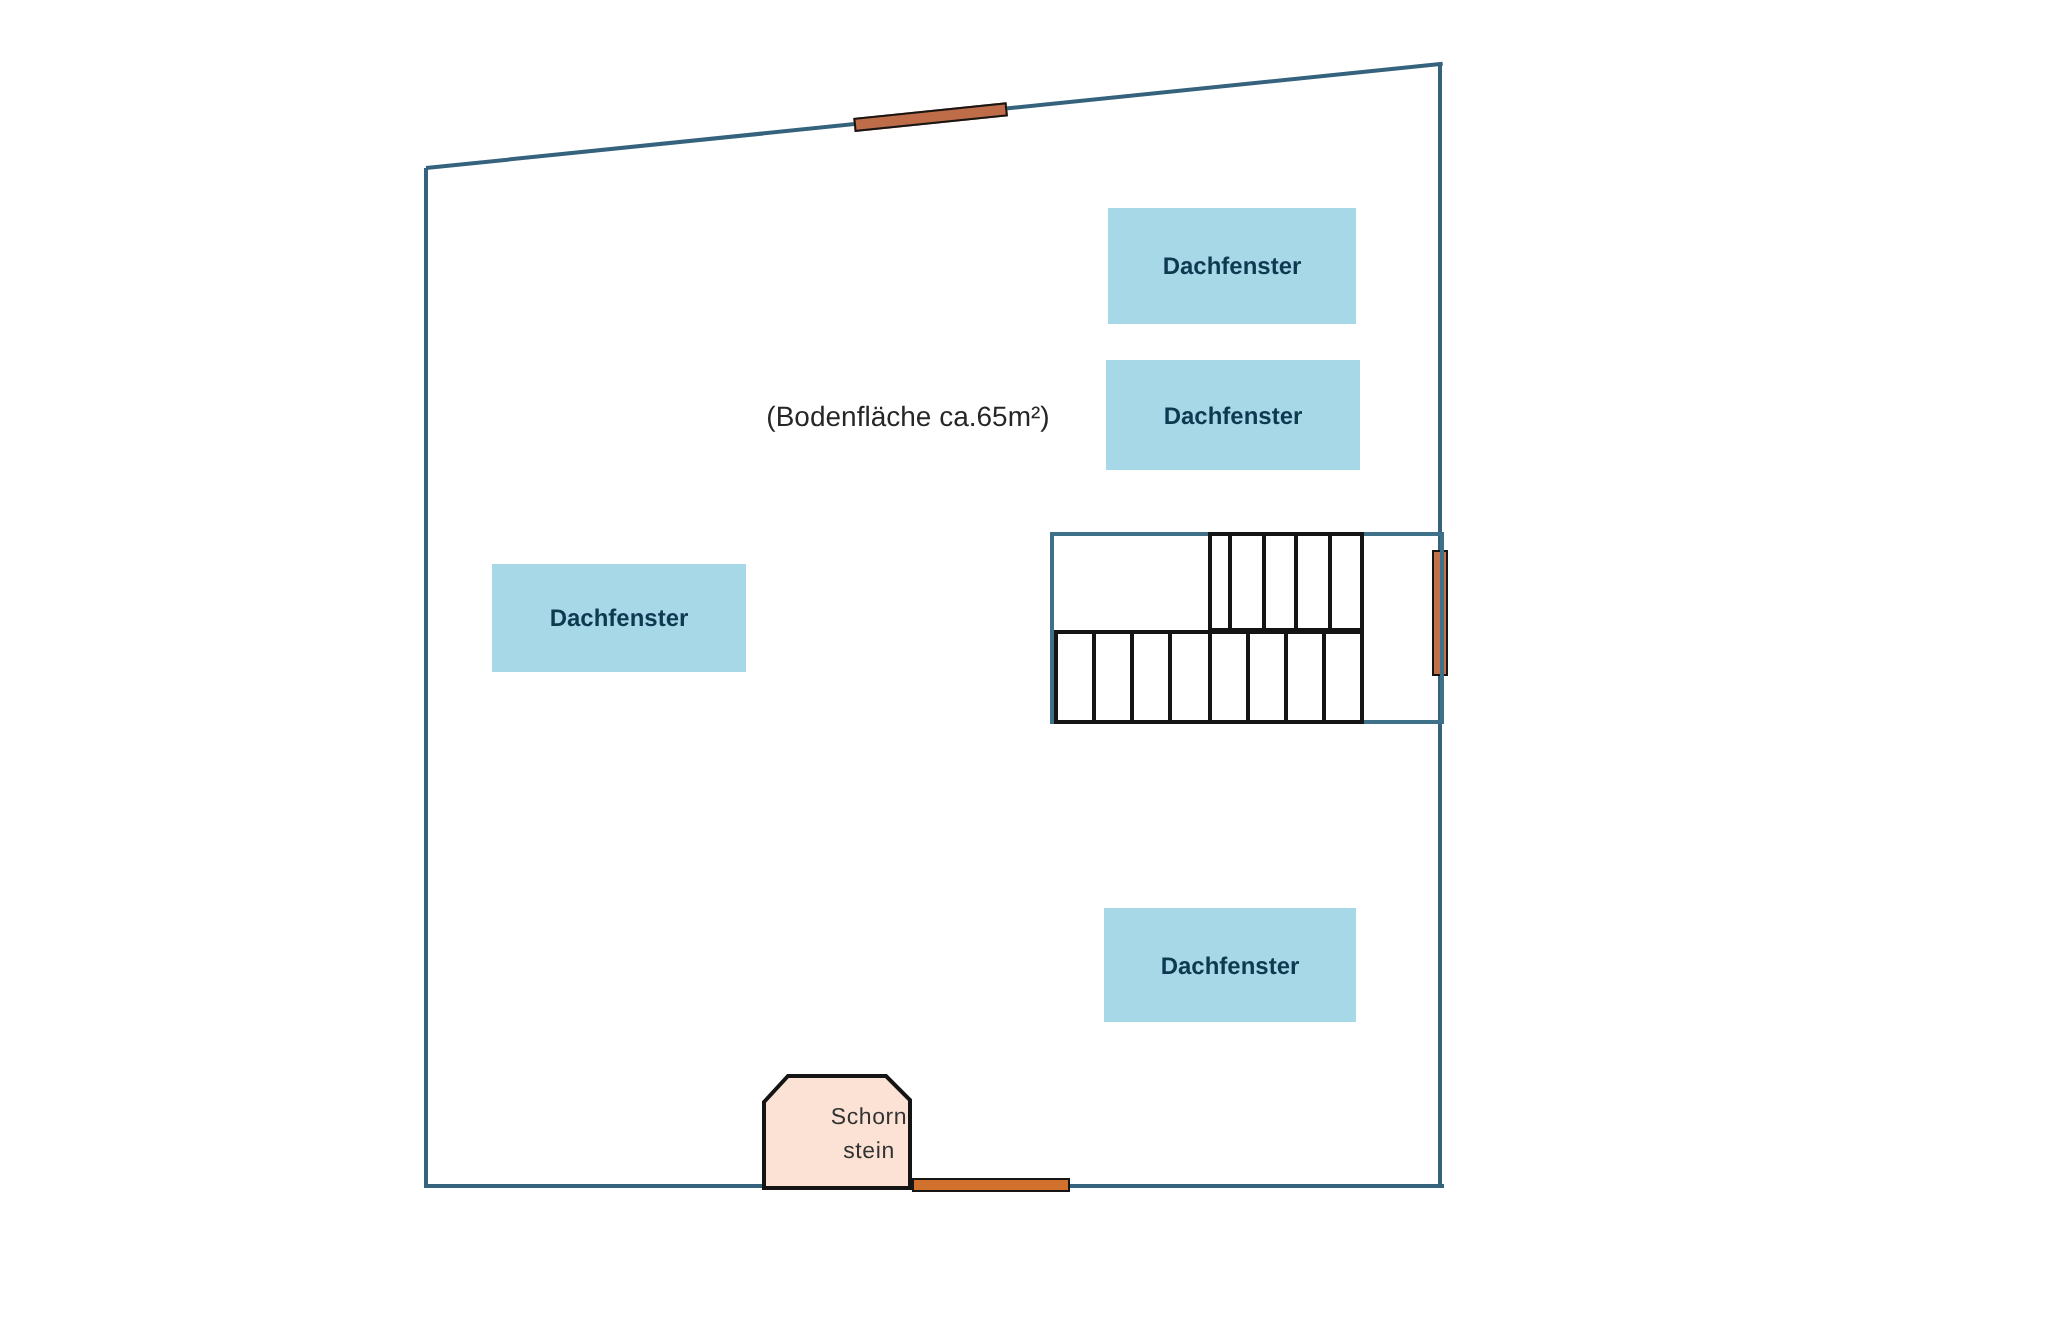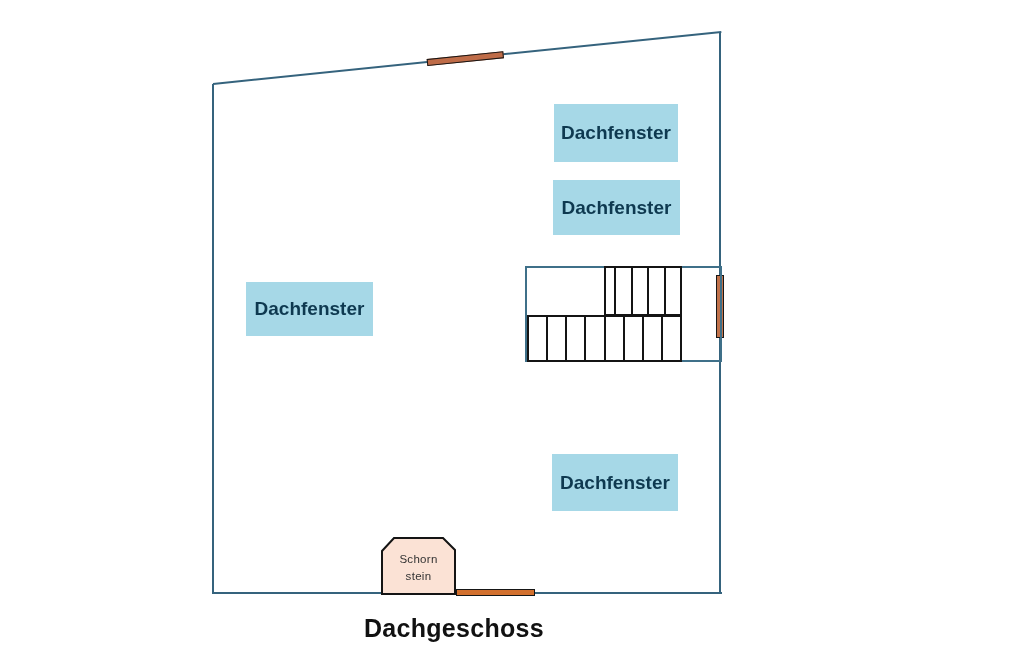--- a/index.html
+++ b/index.html
@@ -21,21 +21,21 @@
             background:var(--door-top,#bf6c48);
             transform:rotate(-5.85deg);transform-origin:0 50%;}
   .door-right{left:716px;top:275px;width:8px;height:63px;
               background:var(--door-right,#c1724a);}
   .door-bottom{left:456px;top:589px;width:79px;height:7px;
                background:var(--door-bottom,#d2702e);}
 
   
   .skylight{position:absolute;background:var(--sky-fill,#a6d8e7);
             color:var(--sky-text,#0e3950);display:flex;align-items:center;
-            justify-content:center;font-size:19px;font-weight:bold;}
+            justify-content:center;font-size:12px;font-weight:bold;}
   .sky1{left:554px;top:104px;width:124px;height:58px;}
   .sky2{left:553px;top:180px;width:127px;height:55px;}
   .sky3{left:246px;top:282px;width:127px;height:54px;}
   .sky4{left:552px;top:454px;width:126px;height:57px;}
 
   
   .room-label{position:absolute;left:354px;top:200px;width:200px;
               text-align:center;color:var(--room-text,#262626);}
   .room-name{font-size:14px;margin:0 0 6px 0;}
   .room-area{font-size:14px;margin:0;}
@@ -54,21 +54,21 @@
   .flight-lower .step{flex:1;}
 
   
   .chimney{position:absolute;left:381px;top:537px;width:75px;height:58px;}
   .chimney svg{position:absolute;left:0;top:0;display:block;}
   .chimney polygon{fill:var(--chimney-fill,#fbe2d5);
                    stroke:var(--step,#141414);stroke-width:2;}
   .chimney-text{position:absolute;left:0;top:6px;width:75px;height:50px;
                 display:flex;flex-direction:column;align-items:center;
                 justify-content:center;font-size:11.5px;line-height:1.5;
-                letter-spacing:.3px;color:var(--chimney-text,#333);}
+                letter-spacing:.3px;color:var(--chimney-text,#333);padding-left:16px;}
 
   
   .floor-title{position:absolute;left:454px;top:614px;transform:translateX(-50%);
                font-size:25px;font-weight:bold;letter-spacing:.3px;
                color:var(--title,#111);white-space:nowrap;}
 </style>
 </head>
 <body>
 
 <div id="plan" style="--wall: #35637d; --stairs: #3f7089; --step: #141414; --sky-fill: #a6d8e7; --sky-text: #0e3950; --door-top: #bf6c48; --door-right: #c1724a; --door-bottom: #d2702e; --chimney-fill: #fbe2d5; --chimney-text: #333333; --room-text: #262626; --title: #111111;">
@@ -89,20 +89,21 @@
     <span>Dachfenster</span>
   </div>
   <div class="skylight sky3">
     <span>Dachfenster</span>
   </div>
   <div class="skylight sky4">
     <span>Dachfenster</span>
   </div>
 
   <div class="room-label">
+    <p class="room-area">(Bodenfläche ca.65m²)</p>
   </div>
 
   <div class="stair-enclosure"></div>
   <div class="flight flight-upper">
     <div class="step s1"></div>
     <div class="step s2"></div>
     <div class="step s3"></div>
     <div class="step s4"></div>
     <div class="step s5"></div>
   </div>
@@ -120,14 +121,13 @@
   <div class="chimney">
     <svg width="75" height="58" viewBox="0 0 75 58">
       <polygon points="1,14 13,1 62,1 74,13 74,57 1,57"></polygon>
     </svg>
     <div class="chimney-text">
       <span>Schorn</span>
       <span>stein</span>
     </div>
   </div>
 
-  <div class="floor-title">Dachgeschoss</div>
 </div>
 
 </body></html>

